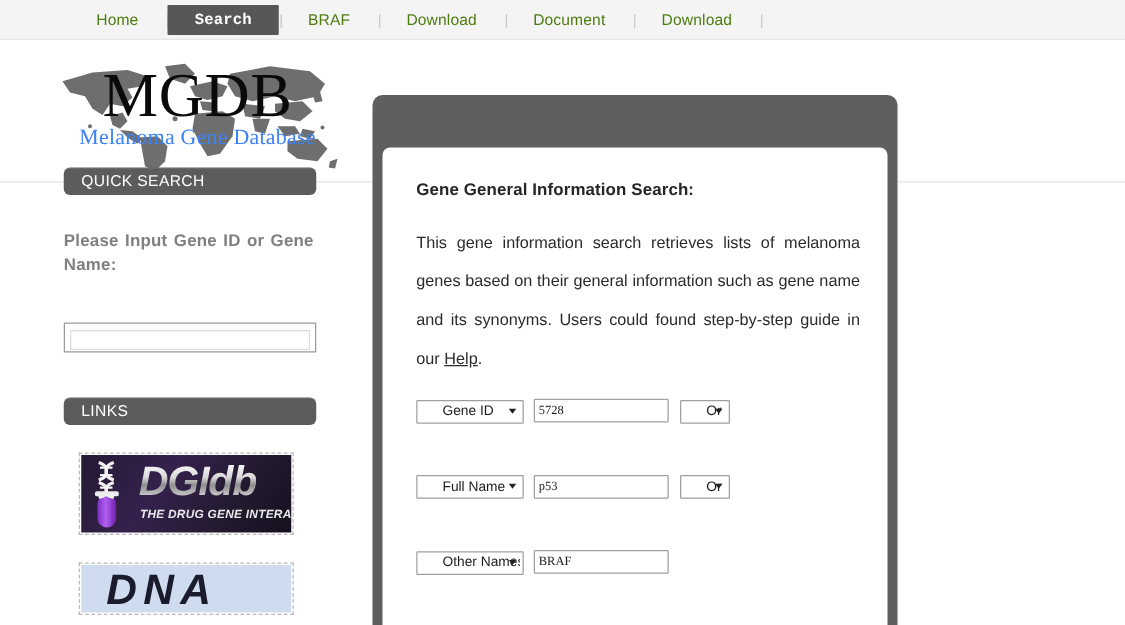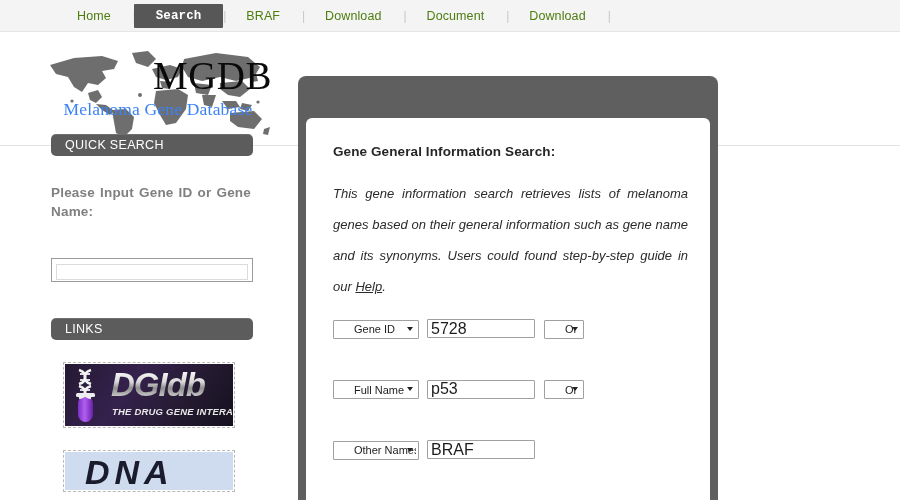--- a/index.html
+++ b/index.html
@@ -66,23 +66,23 @@
   }
   .logo {
     position: absolute; left: 44px; top: 14px;
     width: 228px; height: 88px;
     overflow: hidden;
   }
   .logo svg { position: absolute; left: 0; top: 0; }
   .logo-title {
     position: absolute; left: 0; top: 6px;
     width: 228px;
-    text-align: right;
+    text-align: center;
     font-family: "Liberation Serif", serif;
-    font-size: 39px;
+    font-size: 50px;
     color: #0a0a0a;
     letter-spacing: .5px;
     line-height: 46px;
   }
   .logo-sub {
     position: absolute; left: 0; top: 52px;
     width: 228px;
     text-align: center;
     font-family: "Liberation Serif", serif;
     font-size: 17.5px;
@@ -231,21 +231,20 @@
     letter-spacing: .1px;
     margin-bottom: 19px;
   }
   .panel-para {
     font-size: 13px;
     color: #2b2b2b;
     line-height: 31px;
     text-align: justify;
     text-justify: inter-word;
     margin: 0;
-    font-style: italic;
   }
   .panel-para a {
     color: #2b2b2b;
     text-decoration: underline;
   }
 
   
   .form-rows { margin-top: 17px; }
   .form-row {
     display: flex;
@@ -275,22 +274,22 @@
     margin-top: -2px;
     width: 0; height: 0;
     border-left: 3.5px solid transparent;
     border-right: 3.5px solid transparent;
     border-top: 4.5px solid #222;
     pointer-events: none;
   }
   .sel-field { width: 86px; }
   .sel-op { width: 40px; }
   .txt-field {
-    font-family: Liberation Sans, sans-serif;
-    font-size: 16px;
+    font-family: Liberation Serif, serif;
+    font-size: 10px;
     color: #1c1c1c;
     border: 1px solid #a0a0a0;
     background: #ffffff;
     height: 19px;
     width: 108px;
     margin-left: 8px;
     padding: 0 3px;
     border-radius: 1px;
     outline: none;
   }

